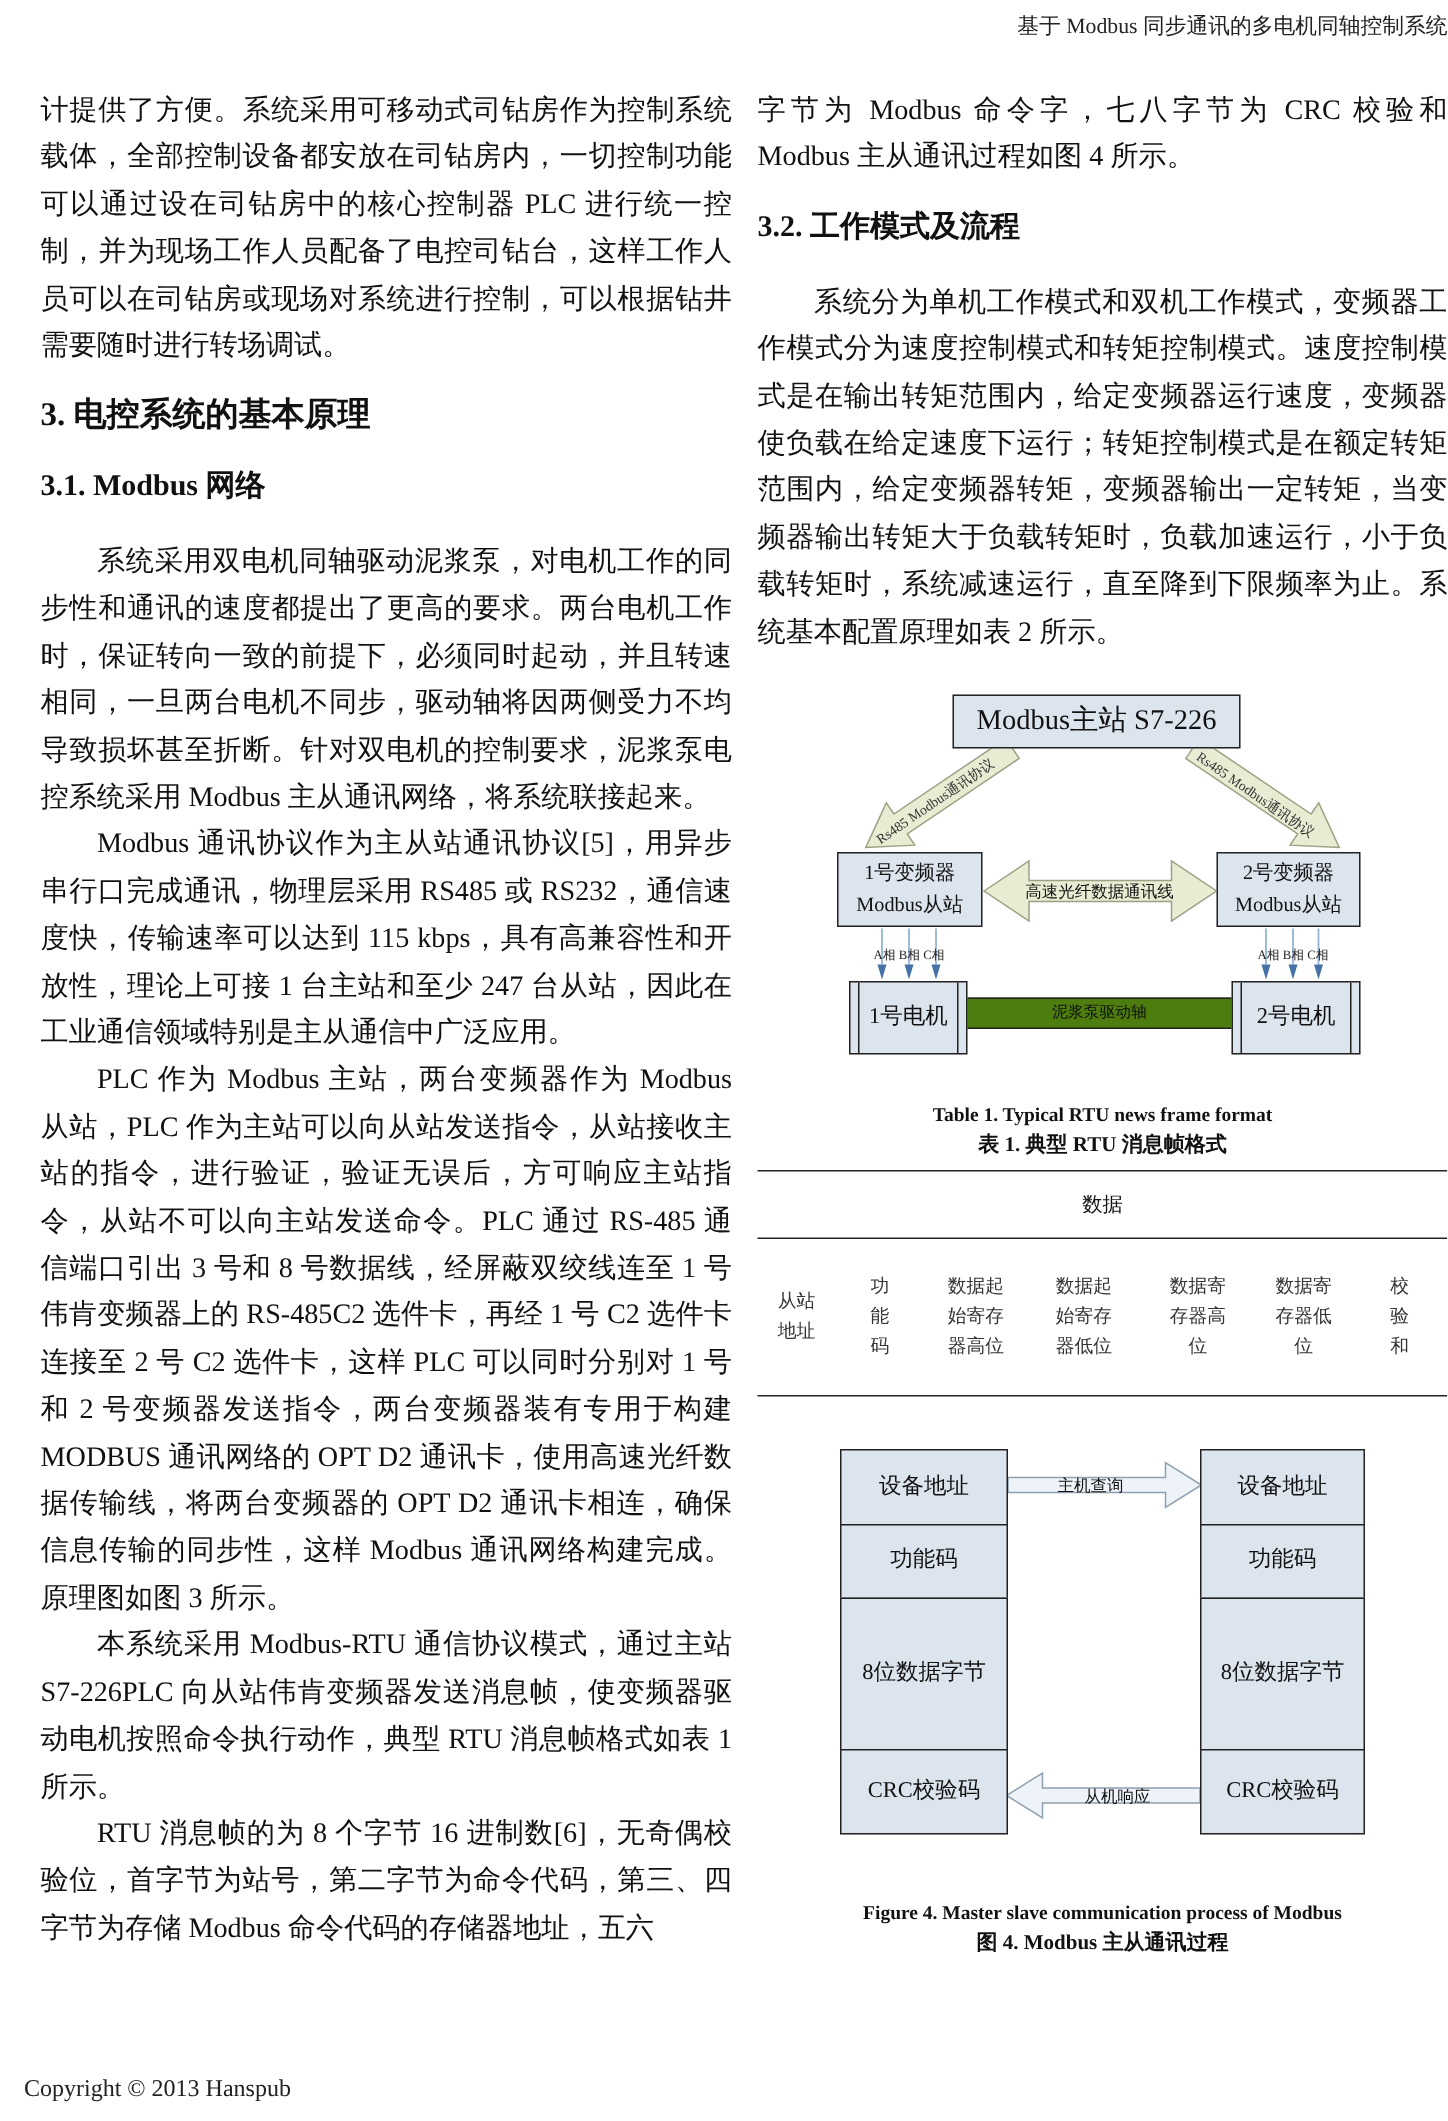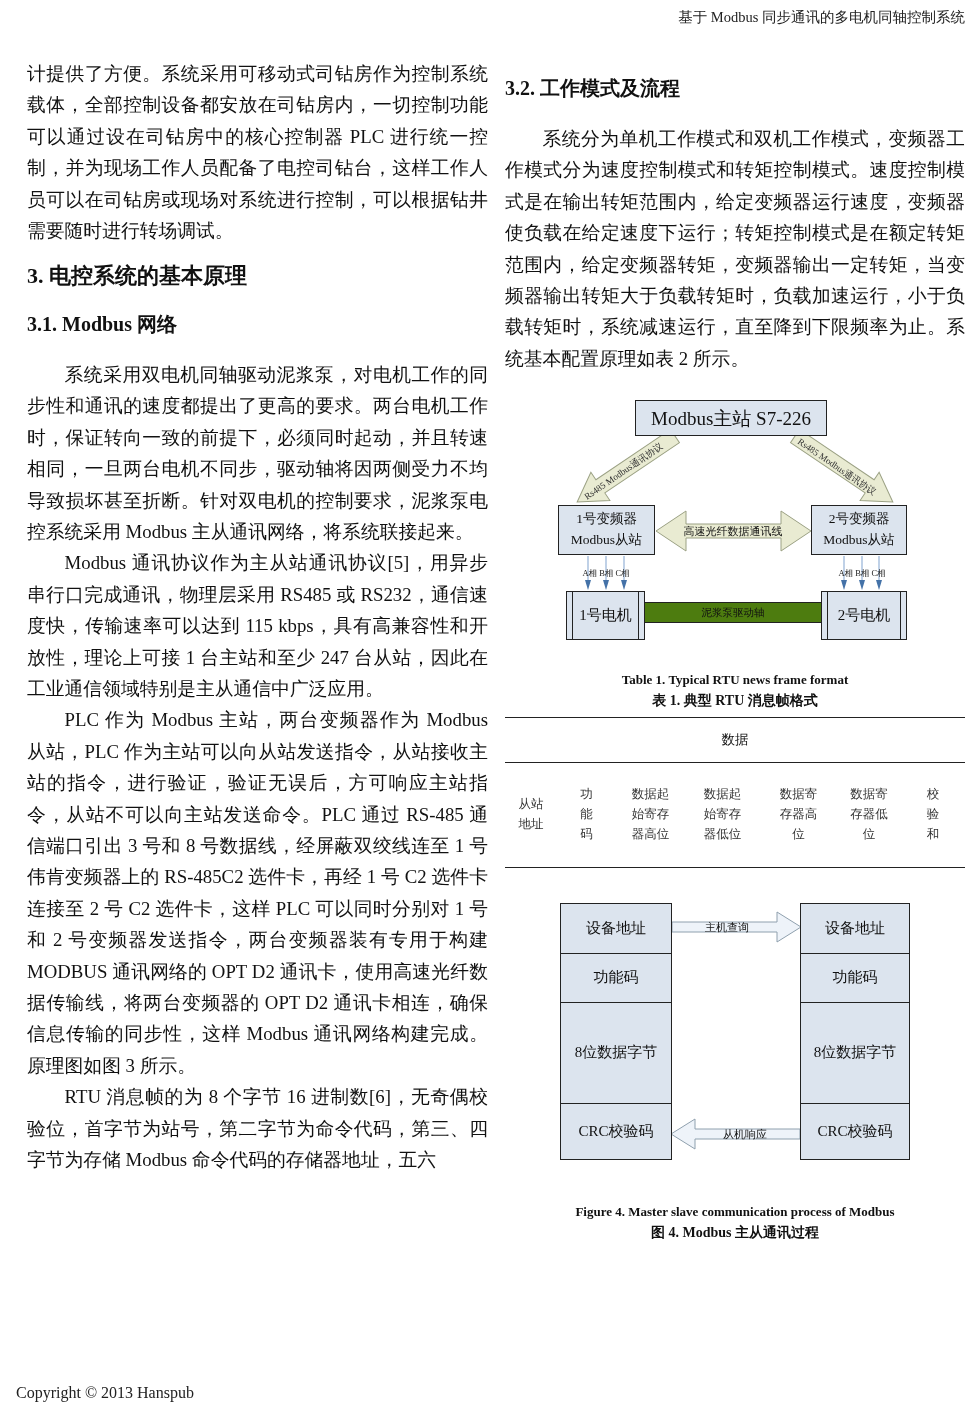--- a/index.html
+++ b/index.html
@@ -69,24 +69,26 @@
 
   <div class="hdr">基于 Modbus 同步通讯的多电机同轴控制系统</div>
 
   <div class="col" id="col-left">
     <p class="para cont">计提供了方便。系统采用可移动式司钻房作为控制系统载体，全部控制设备都安放在司钻房内，一切控制功能可以通过设在司钻房中的核心控制器 PLC 进行统一控制，并为现场工作人员配备了电控司钻台，这样工作人员可以在司钻房或现场对系统进行控制，可以根据钻井需要随时进行转场调试。</p>
     <div class="h-sec">3. 电控系统的基本原理</div>
     <div class="h-sub">3.1. Modbus 网络</div>
     <p class="para">系统采用双电机同轴驱动泥浆泵，对电机工作的同步性和通讯的速度都提出了更高的要求。两台电机工作时，保证转向一致的前提下，必须同时起动，并且转速相同，一旦两台电机不同步，驱动轴将因两侧受力不均导致损坏甚至折断。针对双电机的控制要求，泥浆泵电控系统采用 Modbus 主从通讯网络，将系统联接起来。</p>
     <p class="para">Modbus 通讯协议作为主从站通讯协议[5]，用异步串行口完成通讯，物理层采用 RS485 或 RS232，通信速度快，传输速率可以达到 115 kbps，具有高兼容性和开放性，理论上可接 1 台主站和至少 247 台从站，因此在工业通信领域特别是主从通信中广泛应用。</p>
     <p class="para">PLC 作为 Modbus 主站，两台变频器作为 Modbus 从站，PLC 作为主站可以向从站发送指令，从站接收主站的指令，进行验证，验证无误后，方可响应主站指令，从站不可以向主站发送命令。PLC 通过 RS-485 通信端口引出 3 号和 8 号数据线，经屏蔽双绞线连至 1 号伟肯变频器上的 RS-485C2 选件卡，再经 1 号 C2 选件卡连接至 2 号 C2 选件卡，这样 PLC 可以同时分别对 1 号和 2 号变频器发送指令，两台变频器装有专用于构建 MODBUS 通讯网络的 OPT D2 通讯卡，使用高速光纤数据传输线，将两台变频器的 OPT D2 通讯卡相连，确保信息传输的同步性，这样 Modbus 通讯网络构建完成。原理图如图 3 所示。</p>
+    <p class="para">本系统采用 Modbus-RTU 通信协议模式，通过主站 S7-226PLC 向从站伟肯变频器发送消息帧，使变频器驱动电机按照命令执行动作，典型 RTU 消息帧格式如表 1 所示。</p>
     <p class="para">RTU 消息帧的为 8 个字节 16 进制数[6]，无奇偶校验位，首字节为站号，第二字节为命令代码，第三、四字节为存储 Modbus 命令代码的存储器地址，五六</p>
   </div>
 
   <div class="col" id="col-right">
+    <p class="para cont">字节为 Modbus 命令字，七八字节为 CRC 校验和 Modbus 主从通讯过程如图 4 所示。</p>
     <div class="h-sub" style="margin-top:18px;">3.2. 工作模式及流程</div>
     <p class="para">系统分为单机工作模式和双机工作模式，变频器工作模式分为速度控制模式和转矩控制模式。速度控制模式是在输出转矩范围内，给定变频器运行速度，变频器使负载在给定速度下运行；转矩控制模式是在额定转矩范围内，给定变频器转矩，变频器输出一定转矩，当变频器输出转矩大于负载转矩时，负载加速运行，小于负载转矩时，系统减速运行，直至降到下限频率为止。系统基本配置原理如表 2 所示。</p>
 
     <div class="fig3">
       <svg width="460" height="264" viewBox="0 0 460 264">
 
         <g transform="translate(170,48) rotate(146)">
           <path d="M0,-8 L90,-8 L90,-17 L118,0 L90,17 L90,8 L0,8 Z" fill="#e9ebd2" stroke="#9ba184" stroke-width="1"></path>
         </g>
         <g transform="translate(290,48) rotate(34)">

